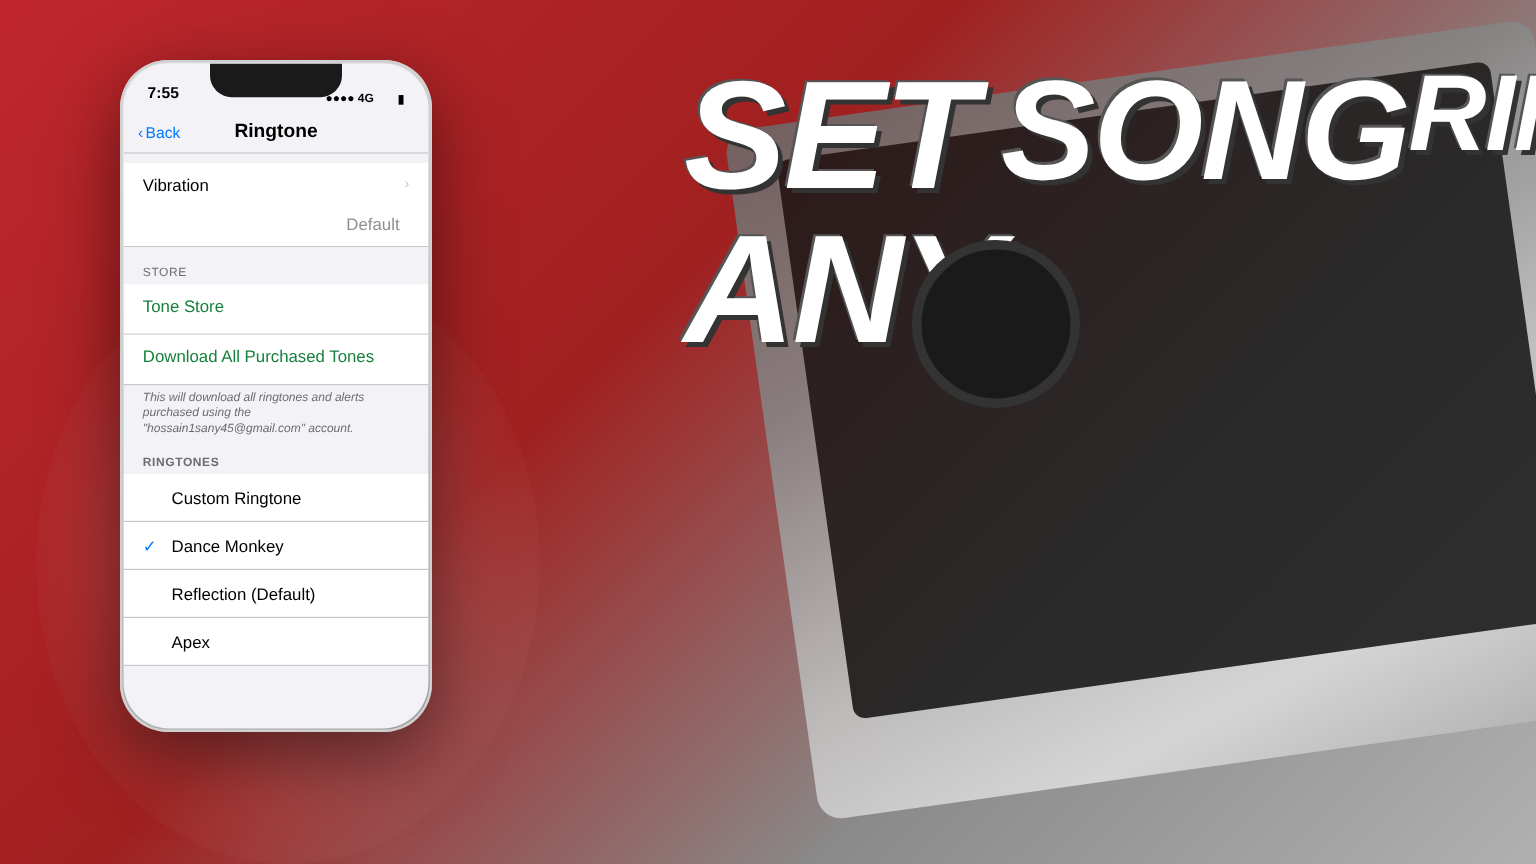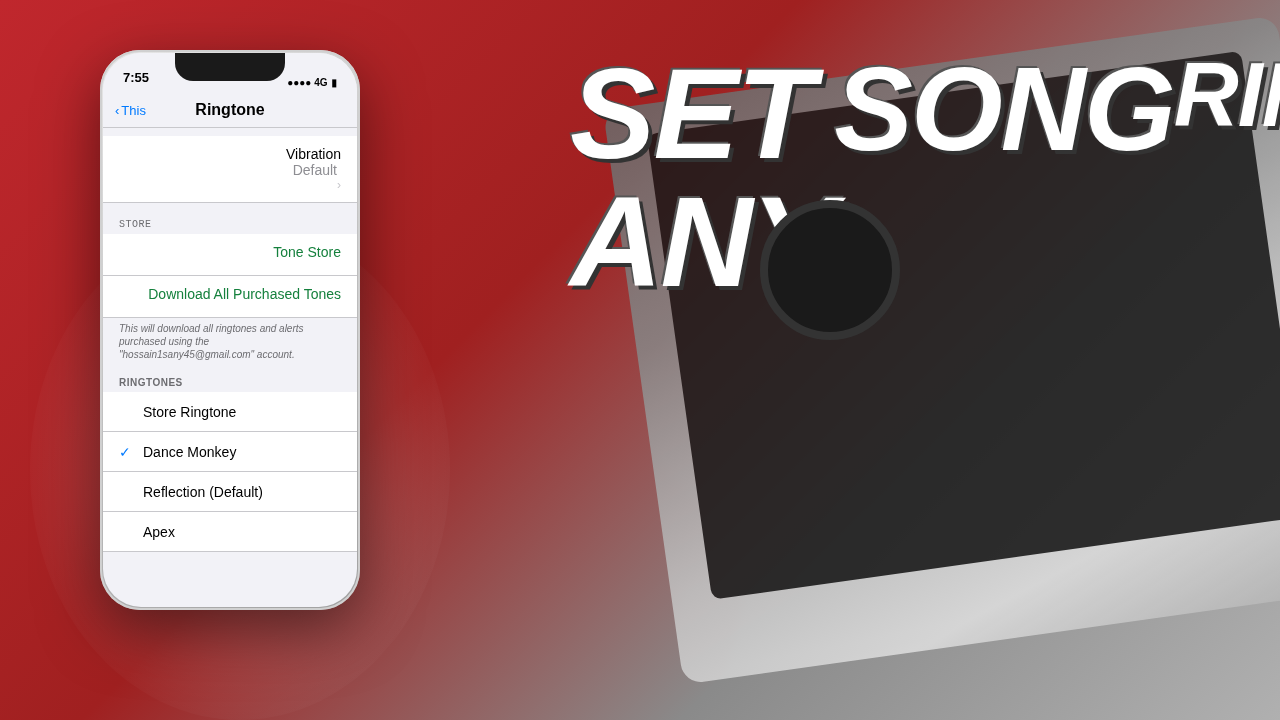--- a/index.html
+++ b/index.html
@@ -155,21 +155,21 @@
       color: #000;
     }
 
     .status-time {
       font-size: 13px;
       font-weight: 600;
     }
 
     .status-icons {
       display: flex;
-      gap: 4px;
+      gap: 20px;
       align-items: flex-start;
       font-size: 10px;
       margin-top: 11px;
     }
 
     
     .nav-bar {
       display: flex;
       align-items: center;
       justify-content: center;
@@ -195,47 +195,46 @@
       color: #000;
     }
 
     .section-header {
       font-size: 10px;
       font-weight: 400;
       color: #6c6c70;
       text-transform: uppercase;
       letter-spacing: 0.5px;
       padding: 8px 16px 4px 16px;
-      font-family: Liberation Mono, monospace;
     }
 
     .settings-row {
       background: #ffffff;
       display: flex;
-      align-items: flex-end;
+      align-items: flex-start;
       padding: 10px 16px;
       border-bottom: 0.5px solid #c8c8cc;
       min-height: 42px;
-      flex-direction: column;
     }
 
     .settings-row:first-child {
       border-top: 0.5px solid #c8c8cc;
     }
 
     .row-label {
       flex: 1;
       font-size: 14px;
       color: #000;
     }
 
     .row-value {
       font-size: 14px;
       color: #8e8e93;
       margin-right: 4px;
+      margin-top: 33px;
     }
 
     .row-chevron {
       color: #c7c7cc;
       font-size: 12px;
     }
 
     .row-blue {
       color: #15803d;
       font-size: 14px;
@@ -313,21 +312,21 @@
         <span class="status-time">7:55</span>
         <div class="status-icons">
           <span>●●●● 4G</span>
           <span>▮</span>
         </div>
       </div>
 
       <div class="nav-bar">
         <div class="nav-back">
           <span>‹</span>
-          <span>This</span>
+          <span>Back</span>
         </div>
         <div class="nav-title">Ringtone</div>
       </div>
 
       <div class="divider-space"></div>
       <div class="settings-row">
         <span class="row-label">Vibration</span>
         <span class="row-value">Default</span>
         <span class="row-chevron">›</span>
       </div>
@@ -342,21 +341,21 @@
         <span class="row-blue">Download All Purchased Tones</span>
       </div>
 
       <div class="store-note">This will download all ringtones and alerts purchased using the "hossain1sany45@gmail.com" account.</div>
 
       <div class="ringtones-header">RINGTONES</div>
 
       <div id="ringtone-list">
           <div class="ringtone-row">
             <div class="ringtone-check"></div>
-            <span class="ringtone-name">Store Ringtone</span>
+            <span class="ringtone-name">Custom Ringtone</span>
           </div>
           <div class="ringtone-row">
             <div class="ringtone-check">✓</div>
             <span class="ringtone-name">Dance Monkey</span>
           </div>
           <div class="ringtone-row">
             <div class="ringtone-check"></div>
             <span class="ringtone-name">Reflection (Default)</span>
           </div>
           <div class="ringtone-row">

